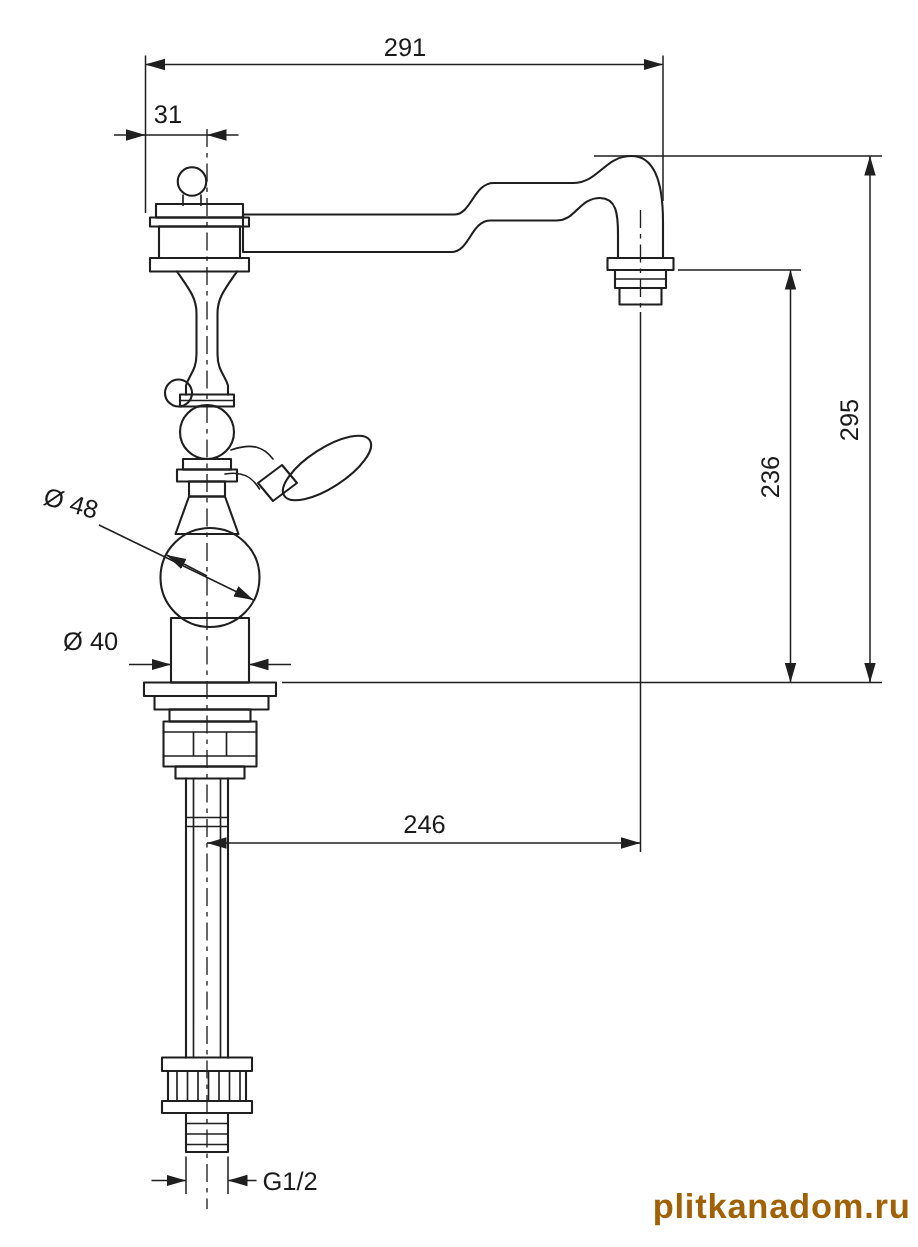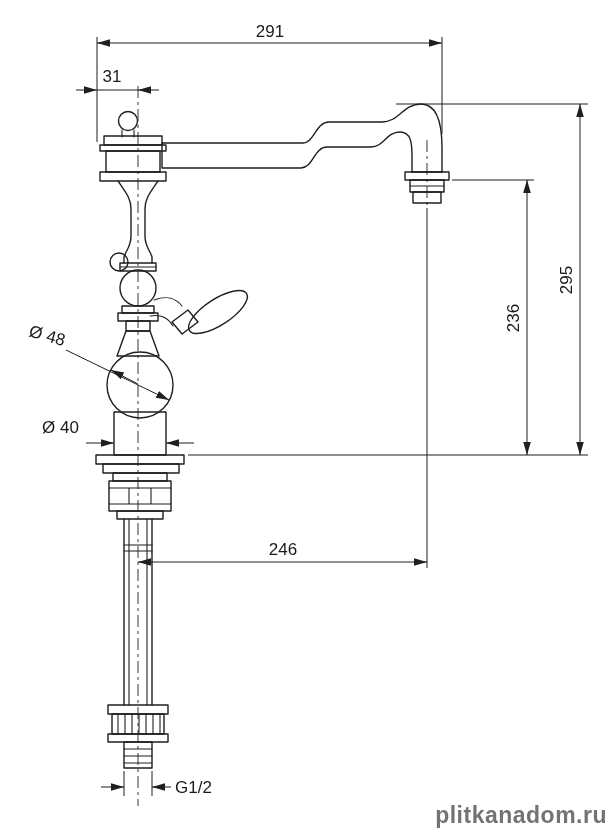--- a/index.html
+++ b/index.html
@@ -4,22 +4,22 @@
 <style>
   html,body{margin:0;padding:0;background:#ffffff;}
   .canvas{position:relative;width:612px;height:831px;background:#ffffff;overflow:hidden;
           font-family:"Liberation Sans",sans-serif;}
   svg{display:block;}
   svg text{font-family:"Liberation Sans",sans-serif;font-size:17px;fill:#1a1a1a;}
   .obj{stroke:#1f1f1f;stroke-width:1.4;fill:none;stroke-linejoin:round;stroke-linecap:round;}
   .thin{stroke-width:1.1;}
   .dim{stroke:#1f1f1f;stroke-width:1;fill:none;}
   .cl{stroke:#1f1f1f;stroke-width:0.9;fill:none;stroke-dasharray:12 4 3 4;}
-  .wm{position:absolute;right:5px;bottom:2px;font-size:23px;font-weight:bold;
-      color:#737373;letter-spacing:0.5px;}
+  .wm{position:absolute;right:5px;bottom:13px;font-size:23px;font-weight:bold;
+      color:#a16207;letter-spacing:0.5px;}
 </style>
 </head>
 <body>
 
 <div class="canvas">
 <svg width="612" height="831" viewBox="0 0 612 831">
   <defs>
     <marker id="arr" viewBox="0 0 13 10" refX="13" refY="5" markerWidth="13" markerHeight="10" markerUnits="userSpaceOnUse" orient="auto-start-reverse">
       <path d="M0,1.2 L13,5 L0,8.8 Z" fill="#1f1f1f"></path>
     </marker>

